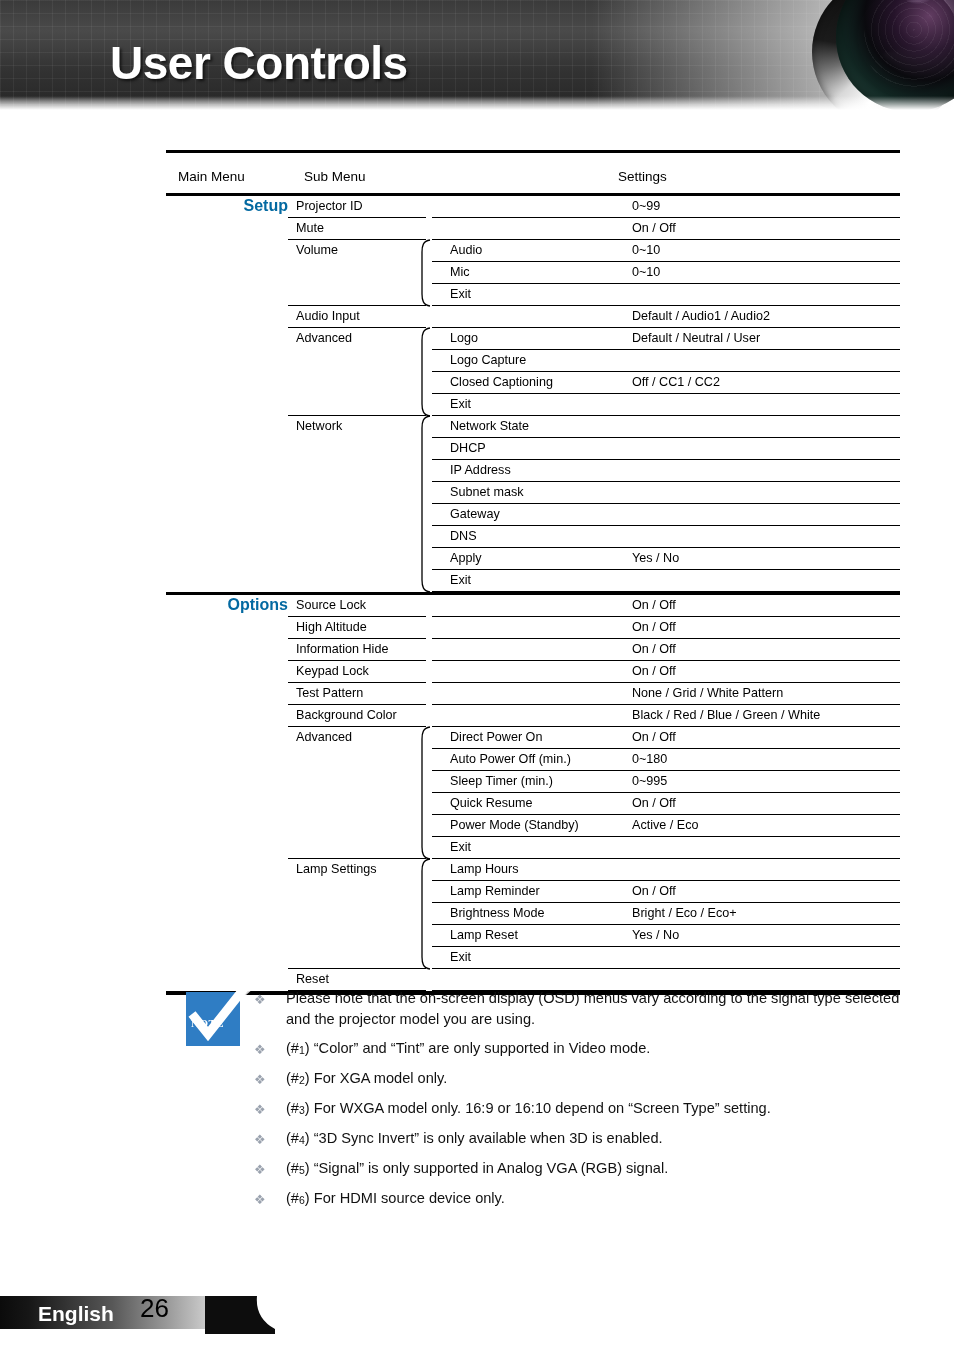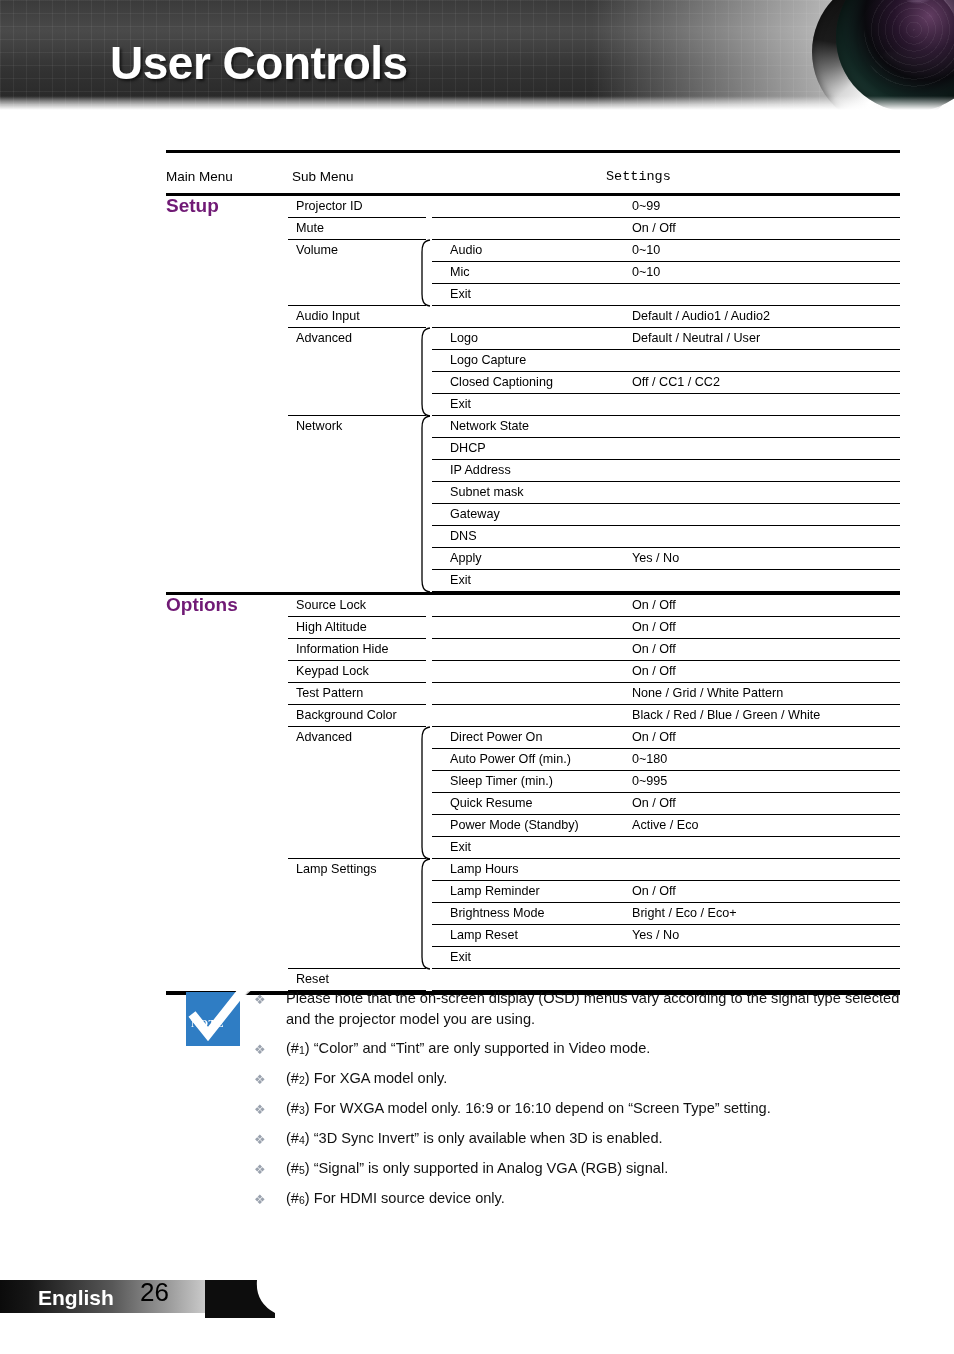--- a/index.html
+++ b/index.html
@@ -68,30 +68,30 @@
     background:
       repeating-radial-gradient(circle at 48% 40%, rgba(255,255,255,0.05) 0px, rgba(255,255,255,0.05) 1px, rgba(0,0,0,0) 1px, rgba(0,0,0,0) 7px);
   }
 
   
   .table-area{
     position:absolute; left:166px; top:150px;
     width:734px;
   }
   .col-head{
-    position:relative; height:40px;
+    position:relative; height:40px;margin-left:12px;
   }
   .rule-thick{ height:3px; background:#000; width:100%; }
   .rule-thick-inner{ height:3px; background:#000; }
   .head-label{
     position:absolute; top:16px; font-size:13.5px; color:#000;
   }
   .head-main{ left:0px; }
   .head-sub{ left:126px; }
-  .head-settings{ left:440px;font-family:Liberation Mono, monospace; }
+  .head-settings{ left:440px; }
 
   .grid{ position:relative; width:734px; }
   .row{
     position:relative;
     height:22px;
     width:734px;
   }
   
   .c-main{
     position:absolute; left:0; top:0; width:122px; height:22px;
@@ -100,22 +100,22 @@
     position:absolute; left:122px; top:0; width:138px; height:22px;
     border-bottom:1.3px solid #000;
   }
   .c-sub.noline{ border-bottom:none; }
   .c-sub2{
     position:absolute; left:266px; top:0; width:468px; height:22px;
     border-bottom:1.3px solid #000;
   }
 
   .t-main{
-    font-size:19px; font-weight:bold; color:#701a75;
-    line-height:20px; padding-left:0px;
+    font-size:16px; font-weight:bold; color:#0369a1;
+    line-height:20px; padding-left:0px;text-align:right;
   }
   .t-sub{
     font-size:12.6px; color:#000; line-height:20px; padding-left:8px;
     white-space:nowrap;
   }
   .t-sub2{
     position:absolute; left:18px; top:0;
     font-size:12.6px; color:#000; line-height:20px; white-space:nowrap;
   }
   .t-val{
@@ -168,21 +168,21 @@
     color:#9aa2ae; font-size:13px; line-height:21px;
   }
   .note-item sub{
     font-size:10.5px;
     vertical-align:baseline;
     position:relative; top:1px;
   }
 
   
   .footer{
-    position:absolute; left:0; bottom:36px; width:360px; height:40px;
+    position:absolute; left:0; bottom:20px; width:360px; height:40px;
   }
   .footer-bar{
     position:absolute; left:0; top:2px; width:235px; height:33px;
     background:linear-gradient(to right, #0b0b0b 0%, #161616 12%, #585858 48%, #9c9c9c 72%, #d8d8d8 92%, #f2f2f2 100%);
   }
   .footer-swoosh{
     position:absolute; left:205px; top:2px; width:86px; height:38px;
   }
   .footer-lang{
     position:absolute; left:38px; top:8px;

